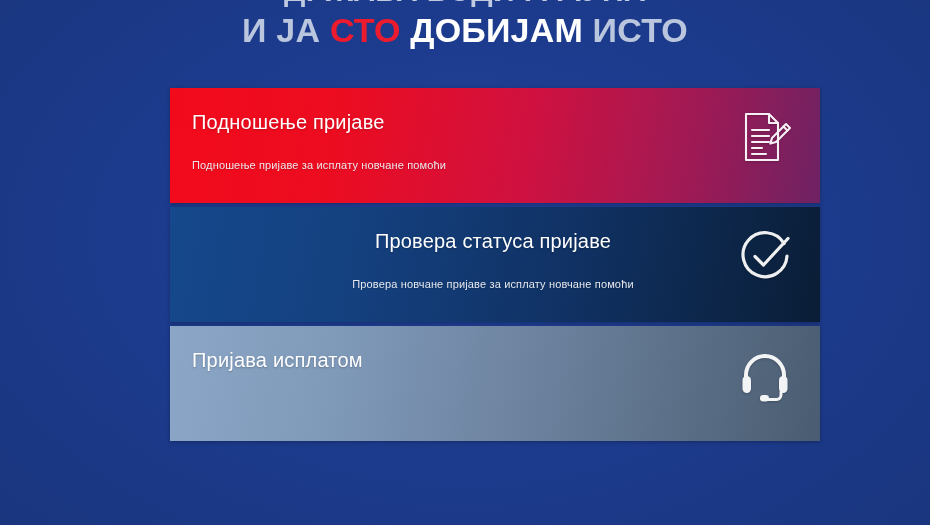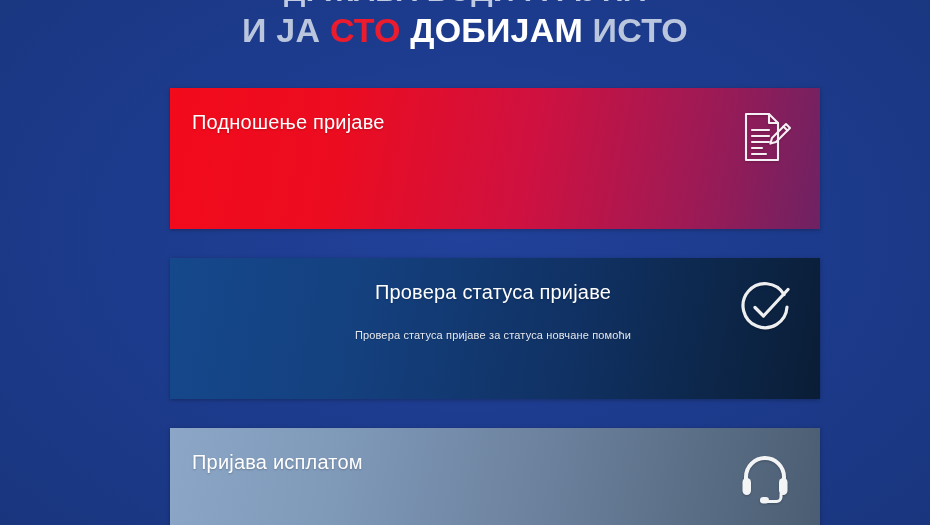--- a/index.html
+++ b/index.html
@@ -66,22 +66,22 @@
   .cards {
     position: absolute;
     left: 170px;
     top: 88px;
     width: 650px;
   }
 
   .card {
     position: relative;
     box-sizing: border-box;
-    height: 141px;
-    margin-bottom: 29px;
+    height: 115px;
+    margin-bottom: 4px;
     padding: 22px 26px 0 22px;
     overflow: hidden;
     box-shadow: 0 1px 4px rgba(0,0,0,0.28);
   }
 
   .card-red {
     background: linear-gradient(100deg,
                 #f20a1b 0%,
                 #ec0c20 26%,
                 #cf1140 55%,
@@ -163,38 +163,39 @@
     <div class="headline-top">ДРЖАВА ВОДИ РАЧУНА</div>
     <div class="headline-main">
       <span class="dim">И ЈА </span><span class="accent">СТО</span><span class="bright"> ДОБИЈАМ</span><span class="dim"> ИСТО</span>
     </div>
   </div>
 
   <div class="cards">
 
     <div class="card card-red">
       <div class="card-title">Подношење пријаве</div>
+      <div class="card-sub">Подношење пријаве за исплату новчане помоћи</div>
       <div class="card-icon icon-soft">
         <svg viewBox="0 0 58 58" aria-hidden="true">
           <path class="icon-stroke" d="M10 6 h23 l9 9 v37 H10 Z"></path>
           <path class="icon-stroke" d="M33 6 v9 h9"></path>
           <path class="icon-stroke" d="M16 22 h17"></path>
           <path class="icon-stroke" d="M16 28 h17"></path>
           <path class="icon-stroke" d="M16 34 h17"></path>
           <path class="icon-stroke" d="M16 40 h10"></path>
           <path class="icon-stroke" d="M16 46 h14"></path>
           <path class="icon-stroke" d="M50 16 l4 4 -14 14 -5.6 1.6 1.6 -5.6 Z"></path>
           <path class="icon-stroke" d="M47.4 18.6 l4 4"></path>
         </svg>
       </div>
     </div>
 
     <div class="card card-blue">
       <div class="card-title">Провера статуса пријаве</div>
-      <div class="card-sub">Провера статуса пријаве за статуса новчане помоћи</div>
+      <div class="card-sub">Провера новчане пријаве за исплату новчане помоћи</div>
       <div class="card-icon icon-soft">
         <svg viewBox="0 0 58 58" aria-hidden="true">
           <path class="icon-stroke" style="stroke-width:3.2" d="M48 16.5 A22 22 0 1 0 51 29"></path>
           <path class="icon-stroke" style="stroke-width:3.2" d="M19 29.5 L27.5 38 L52 11.5"></path>
         </svg>
       </div>
     </div>
 
     <div class="card card-gray">
       <div class="card-title">Пријава исплатом</div>

